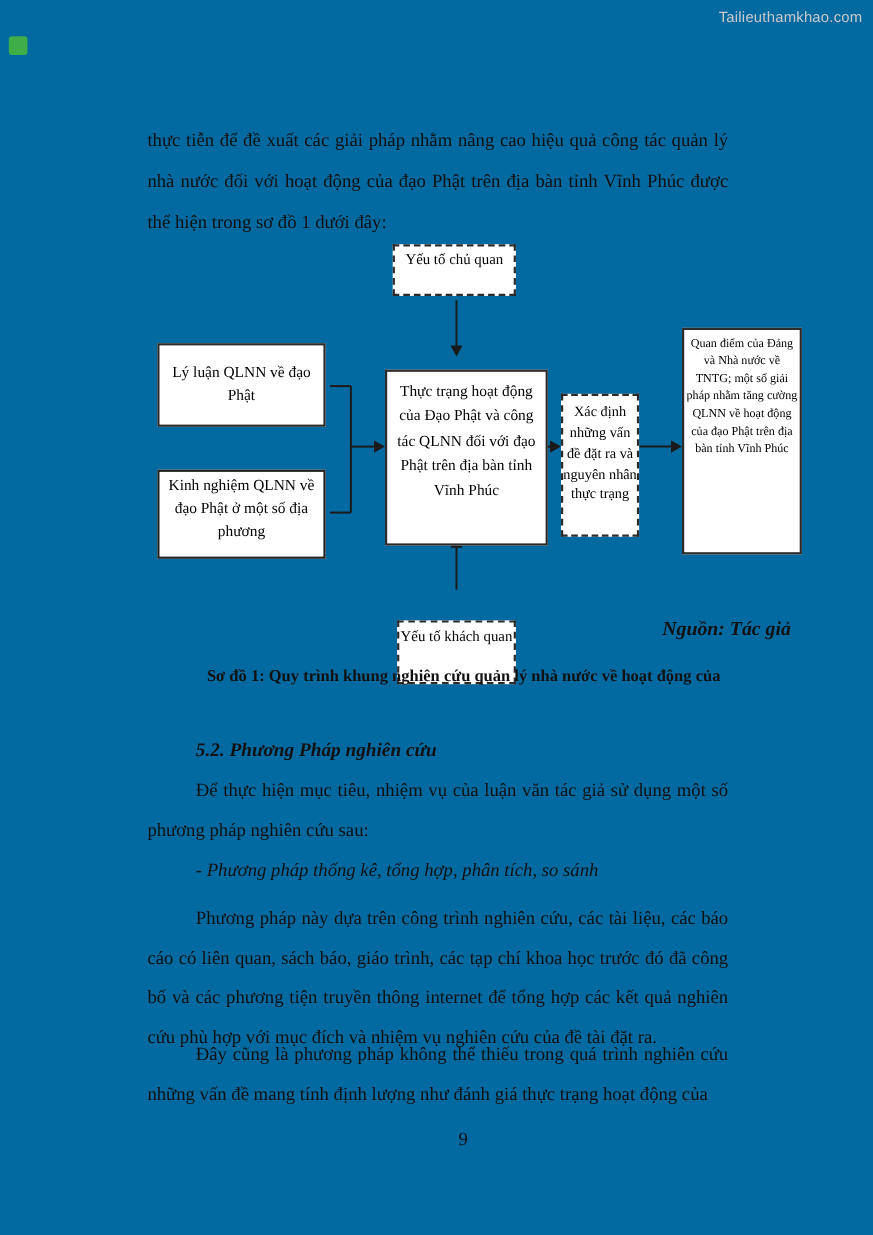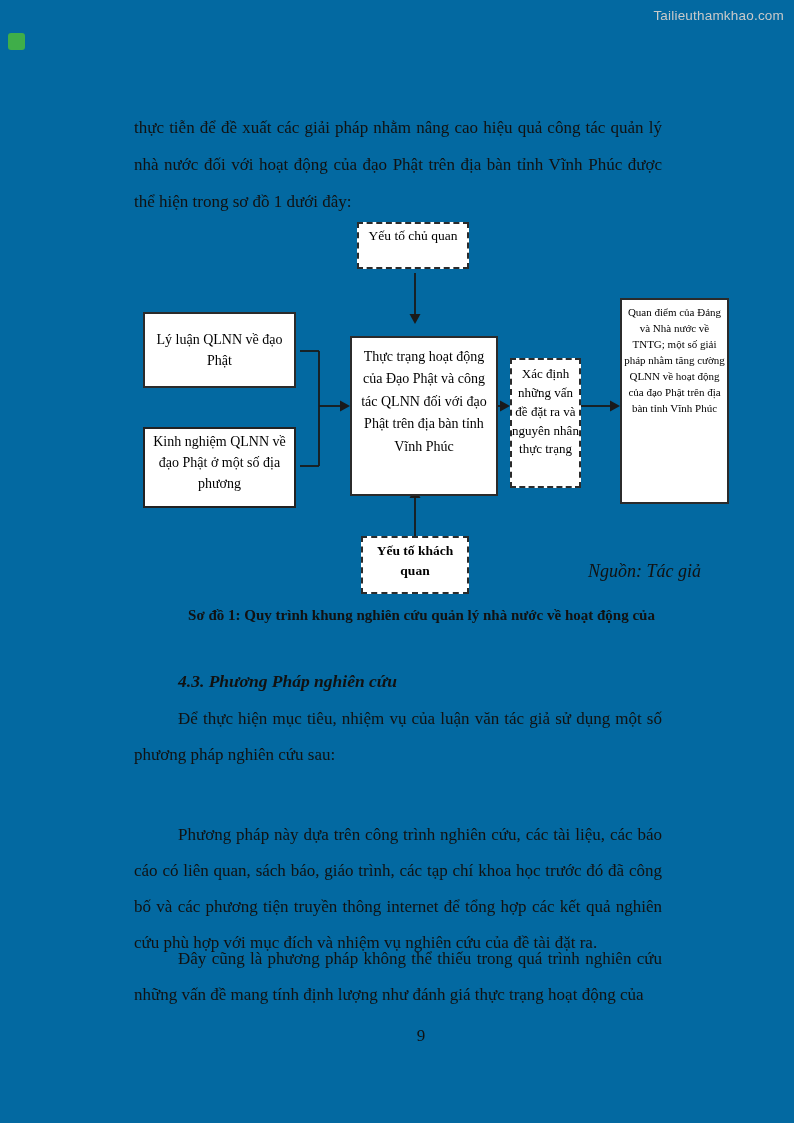--- a/index.html
+++ b/index.html
@@ -29,21 +29,21 @@
   .caption {
     position:absolute; left:134px; top:596px; width:575px;
     text-align:center; font-weight:bold; font-size:15px; line-height:38px;
   }
   .heading {
     position:absolute; left:178px; top:671px;
     font-weight:bold; font-style:italic; font-size:17.5px;
   }
   .source-label {
     position:absolute; left:588px; top:561px; width:145px;
-    font-size:18px; font-style:italic; text-align:left;
+    font-size:18px; font-style:italic; text-align:center;font-weight:bold;
   }
   .page-number {
     position:absolute; left:0; top:1026px; width:842px;
     text-align:center; font-size:17px;
   }
   
   .diagram { position:absolute; left:0; top:0; width:794px; height:1123px;border-radius:19px; }
   .dbox {
     position:absolute; box-sizing:border-box;
     display:flex; justify-content:center; text-align:center;
@@ -53,21 +53,21 @@
   .solid-thick { border:2.5px solid #222; }
   .dashed { border:2px dashed #2b2b2b; }
   .v-top { align-items:flex-start; }
   .v-mid { align-items:center; }
   #box-subjective { left:357px; top:222px; width:112px; height:47px; padding-top:2px; }
   #box-theory     { left:143px; top:312px; width:153px; height:76px; font-size:14px; }
   #box-experience { left:143px; top:427px; width:153px; height:81px; font-size:14px; padding-top:2px; }
   #box-reality    { left:350px; top:324px; width:148px; height:160px; font-size:14px; padding:8px 3px 0 3px; line-height:1.6;margin-top:12px; }
   #box-issues     { left:510px; top:358px; width:71px;  height:130px; font-size:13px; padding-top:5px; line-height:1.45; }
   #box-viewpoint  { left:620px; top:298px; width:109px; height:206px; font-size:11px; padding:5px 2px 0 2px; line-height:1.45; }
-  #box-objective  { left:361px; top:536px; width:108px; height:58px; padding-top:3px;font-weight:bold; }
+  #box-objective  { left:361px; top:564px; width:108px; height:58px; padding-top:3px; }
   .connectors { position:absolute; left:0; top:0; pointer-events:none; }
 </style>
 </head>
 <body>
 
 <div class="page">
 
   <div class="watermark">Tailieuthamkhao.com</div>
   <div class="corner-icon"></div>
 
@@ -112,24 +112,25 @@
 
     <div class="dbox dashed v-top" id="box-objective">Yếu tố khách quan</div>
 
     <div class="source-label">Nguồn: Tác giả</div>
   </div>
 
   <div class="caption">
     <div>Sơ đồ 1: Quy trình khung nghiên cứu quản lý nhà nước về hoạt động của</div>
   </div>
 
-  <div class="heading">4.3. Phương Pháp nghiên cứu</div>
+  <div class="heading">5.2. Phương Pháp nghiên cứu</div>
 
   <div class="body-text indent" id="p2">Để thực hiện mục tiêu, nhiệm vụ của luận văn tác giả sử dụng một số phương pháp nghiên cứu sau:</div>
 
+  <div id="method-item">- Phương pháp thống kê, tổng hợp, phân tích, so sánh</div>
 
   <div class="body-text indent" id="p3">Phương pháp này dựa trên công trình nghiên cứu, các tài liệu, các báo cáo có liên quan, sách báo, giáo trình, các tạp chí khoa học trước đó đã công bố và các phương tiện truyền thông internet để tổng hợp các kết quả nghiên cứu phù hợp với mục đích và nhiệm vụ nghiên cứu của đề tài đặt ra.</div>
 
   <div class="body-text indent" id="p4">Đây cũng là phương pháp không thể thiếu trong quá trình nghiên cứu những vấn đề mang tính định lượng như đánh giá thực trạng hoạt động của</div>
 
   <div class="page-number">9</div>
 
 </div>
 
 </body></html>

